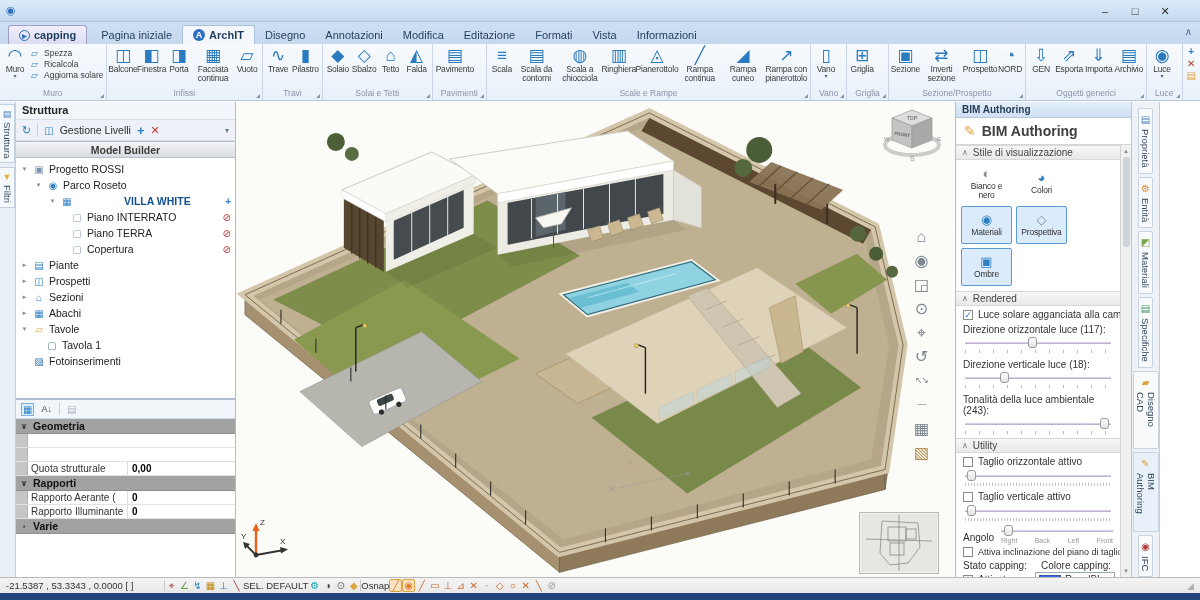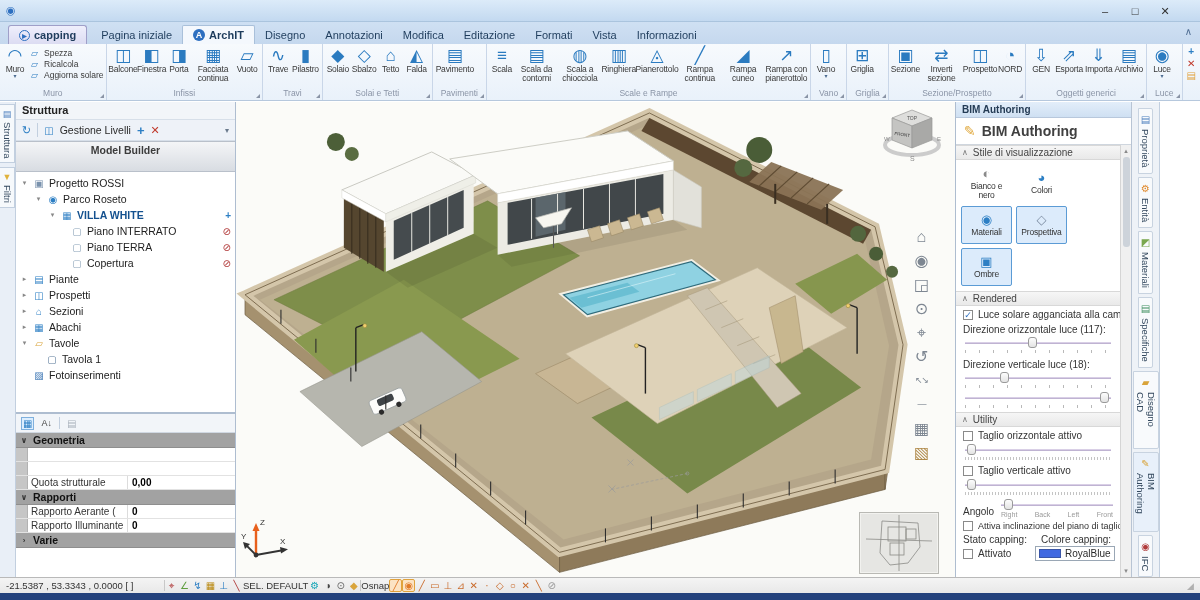--- a/index.html
+++ b/index.html
@@ -50,29 +50,29 @@
   
   #leftpanel { width:220px; background:#f2f5f9; border-right:1px solid #aebdd0; display:flex; flex-direction:column; }
   #lp-title { height:17px; font-weight:bold; font-size:11px; padding:2px 6px; color:#222; }
   #lp-toolbar { height:22px; display:flex; align-items:center; gap:6px; padding:0 6px; border-top:1px solid #d7dfe9; border-bottom:1px solid #d7dfe9; background:#eef2f8; }
   #lp-toolbar .tbi { font-size:11px; }
   #lp-toolbar .sep { width:1px; height:14px; background:#c2cfdf; }
   #lp-toolbar .lbl { font-size:10.5px; color:#2b2b2b; }
   #lp-toolbar .plus { color:#2d7fc4; font-weight:bold; font-size:13px; }
   #lp-toolbar .del { color:#c0392b; font-weight:bold; font-size:11px; }
   #lp-toolbar .caret { margin-left:auto; color:#6a7a8c; font-size:8px; }
-  #mb-header { height:31px; background:linear-gradient(#f4f5f7,#d8dce2); border:1px solid #b9c0ca; border-left:none; border-right:none; text-align:center; font-weight:bold; font-size:10.5px; color:#3c3c3c; line-height:16px; }
+  #mb-header { height:17px; background:linear-gradient(#f4f5f7,#d8dce2); border:1px solid #b9c0ca; border-left:none; border-right:none; text-align:center; font-weight:bold; font-size:10.5px; color:#3c3c3c; line-height:16px; }
   #tree { height:240px; background:#fff; overflow:hidden; padding-top:3px; position:relative; }
   .trow { height:16px; display:flex; align-items:center; gap:4px; padding-right:4px; position:relative; font-size:10.5px; color:#222; white-space:nowrap; }
   .trow .exp { width:9px; font-size:7px; color:#888; text-align:center; flex:0 0 9px; }
   .trow .tico { font-size:10px; flex:0 0 12px; text-align:center; }
   .trow .tlbl { overflow:hidden; text-overflow:ellipsis; }
   .trow .eye { margin-left:auto; color:#b23b3b; font-size:10px; }
   .trow .badge { margin-left:auto; color:#2d7fc4; font-weight:bold; font-size:10px; }
-  .trow.selected .tlbl { font-weight:bold; color:#14518f; }
+  .trow.selected .tlbl { font-weight:bold; color:#14518f;margin-left:47px; }
   .trow.selected .selbg { position:absolute; left:44px; right:18px; top:0; bottom:0; background:#cde5f9; border:1px dotted #4f94cd; border-radius:2px; z-index:-1; }
   #props { border-top:2px solid #aebdd0; display:flex; flex-direction:column; flex:1; background:#fff; }
   #props-toolbar { height:19px; display:flex; gap:7px; align-items:center; padding:0 5px; background:#f2f5f9; border-bottom:1px solid #d0d8e2; }
   #props-toolbar .pti { font-size:10px; color:#2d7fc4; }
   #props-toolbar .pti.gray { color:#aab2bc; }
   #props-toolbar .psep { width:1px; height:12px; background:#c2cfdf; }
   .psec { height:15px; background:#a2a2a2; display:flex; align-items:center; gap:4px; padding:0 3px; font-weight:bold; font-size:10.5px; color:#111; border-bottom:1px solid #8e8e8e; }
   .psec .pchev { font-size:8px; color:#333; width:10px; text-align:center; }
   .prow { height:14px; display:flex; border-bottom:1px solid #e2e2e2; font-size:10px; }
   .prow .gut { width:12px; background:#c6c6c6; border-right:1px solid #b2b2b2; }
@@ -780,20 +780,21 @@
             <div class="track"></div>
             <div class="thumb" style="left:46%;"></div>
           </div>
         <div class="ticks"></div>
         <div class="bpad cblbl">Direzione verticale luce (18):</div>
         <div class="slider">
             <div class="track"></div>
             <div class="thumb" style="left:27%;"></div>
           </div>
         <div class="ticks"></div>
+        <div class="bpad cblbl">Tonalità della luce ambientale (243):</div>
         <div class="slider">
             <div class="track"></div>
             <div class="thumb" style="left:95%;"></div>
           </div>
         <div class="ticks"></div>
         <div class="bsec" style="margin-top:3px;">
             <span class="schev">∧</span>
             <span>Utility</span>
           </div>
         <div class="cbrow">

